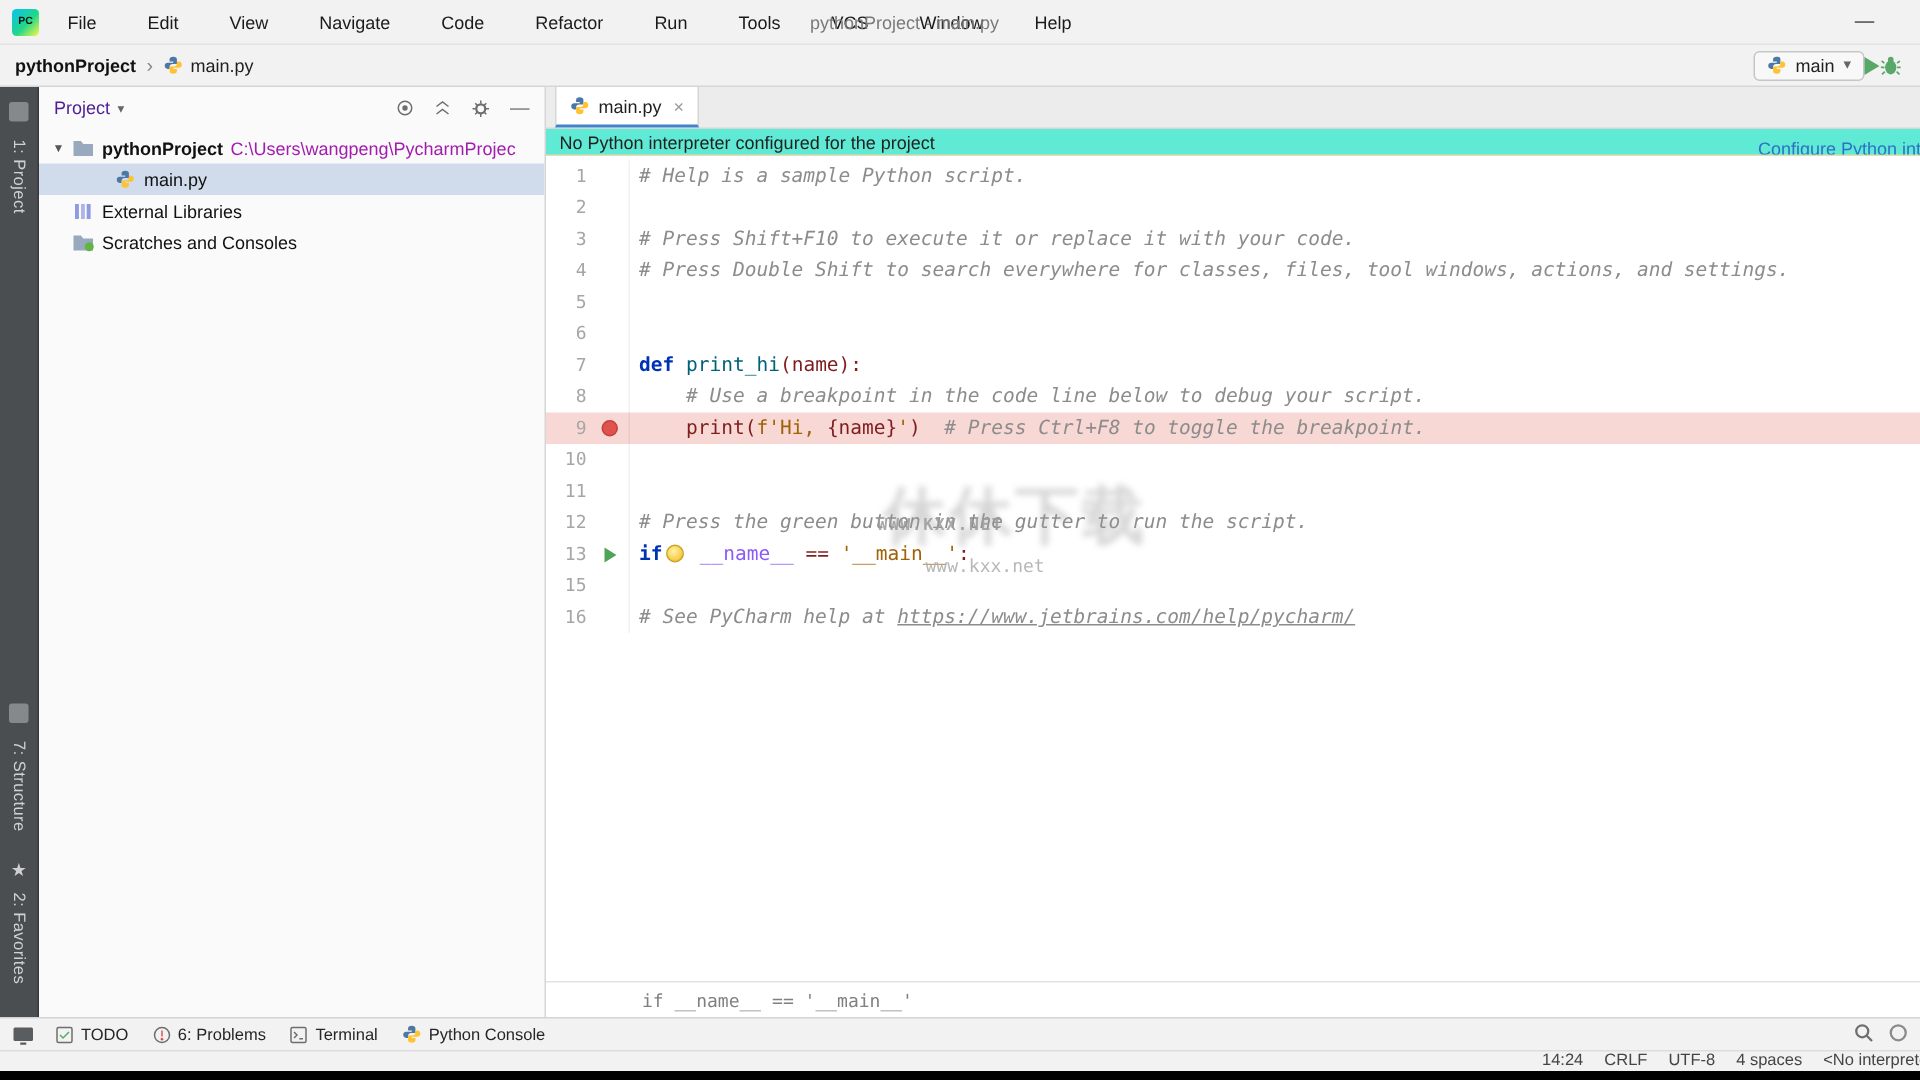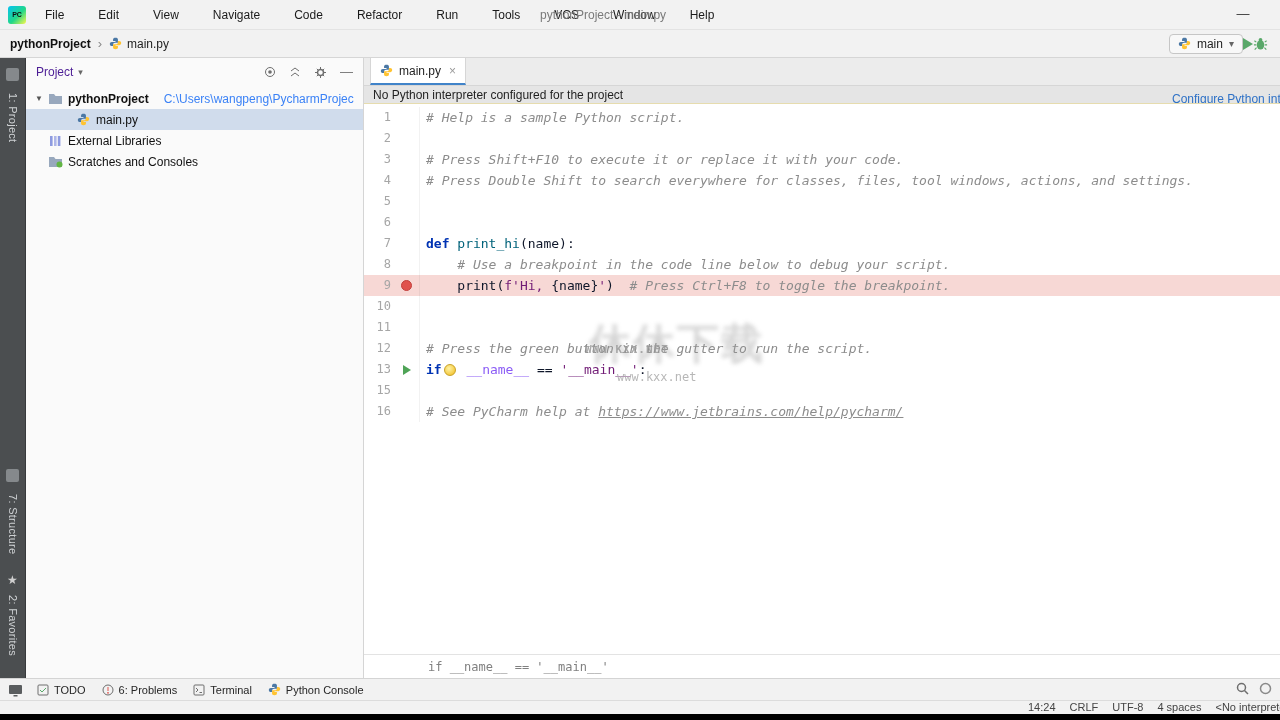--- a/index.html
+++ b/index.html
@@ -47,45 +47,45 @@
   .ph-icons { margin-left:auto; display:flex; align-items:center; gap:13px; }
   .ph-icons > span { display:inline-flex; }
   .ph-minus { color:#6e6e6e; font-size:13px; line-height:10px; }
   .tree { padding-top:2px; }
   .tree-row { height:21px; display:flex; align-items:center; white-space:nowrap; overflow:hidden; }
   .tree-row.selected { background:#d0dcec; }
   .tree-chevron { width:14px; font-size:8px; color:#555; text-align:center; flex:0 0 auto; }
   .tree-icon { width:18px; display:inline-flex; justify-content:center; flex:0 0 auto; }
   .tree-label { margin-left:4px; color:#111; }
   .tree-label.bold { font-weight:bold; }
-  .tree-path { margin-left:15px; color:#3b82f6; }
+  .tree-path { margin-left:5px; color:#a21caf; }
 
   
   .editor { flex:1 1 auto; display:flex; flex-direction:column; min-width:0; background:#fff; }
   .tabbar { height:28px; background:#ececec; border-bottom:1px solid #d6d6d6; display:flex; align-items:stretch; padding-left:6px; flex:0 0 auto; }
   .tab { display:flex; align-items:center; gap:6px; padding:0 9px; background:#fff; border-left:1px solid #d6d6d6; border-right:1px solid #d6d6d6; border-bottom:2px solid #4083c9; }
   .tab-close { color:#9b9b9b; font-size:12px; margin-left:2px; }
 
-  .banner { height:18px; background:#e5e5e5; border-bottom:1px solid #e6dcae; display:flex; align-items:center; padding-left:9px; position:relative; overflow:hidden; flex:0 0 auto; }
+  .banner { height:18px; background:#5eead4; border-bottom:1px solid #e6dcae; display:flex; align-items:center; padding-left:9px; position:relative; overflow:hidden; flex:0 0 auto; }
   .banner-msg { color:#1f1f1f; }
   .banner-link { position:absolute; left:808px; top:0; line-height:26px; color:#2e71c6; white-space:nowrap; cursor:pointer; }
 
   .code-area { flex:1 1 auto; position:relative; overflow:hidden; font-family:"DejaVu Sans Mono","Liberation Mono",monospace; font-size:13px; padding-top:3px; }
   .code-line { display:flex; height:21px; line-height:21px; }
   .code-line.bg-bp { background:#f7d8d5; }
   .code-line.bg-cur { background:#fcf4da; }
   .ln { width:30px; flex:0 0 auto; text-align:right; color:#a6a6a6; font-size:12px; padding-right:3px; }
   .gut { width:26px; flex:0 0 auto; display:flex; align-items:center; justify-content:center; border-right:1px solid rgba(0,0,0,.05); }
   .bp-dot { width:11px; height:11px; border-radius:50%; background:#e0524d; border:1px solid #c2403c; }
   .run-arrow { width:0; height:0; border-top:5px solid transparent; border-bottom:5px solid transparent; border-left:8px solid #4fa457; }
   .ct { padding-left:6px; white-space:pre; color:#080808; }
-  .tok-pl { color:#0f172a; }
+  .tok-pl { color:#7f1d1d; }
   .tok-com { color:#8c8c8c; font-style:italic; }
   .tok-kw { color:#0033b3; font-weight:600; }
-  .tok-str { color:#701a75; }
+  .tok-str { color:#a16207; }
   .tok-dund { color:#8b5cf6; }
   .tok-fn { color:#00627a; }
   .tok-link { color:#8c8c8c; font-style:italic; text-decoration:underline; }
   .tok-cursor { display:inline-block; width:6px; height:15px; background:#000; vertical-align:-3px; margin-left:1px; }
   .tok-bulb { display:inline-block; width:12px; height:12px; border-radius:50%; background:radial-gradient(circle at 40% 35%, #fff3a6, #f4c83c 75%); border:1px solid #c9a227; vertical-align:-2px; margin:0 3px 0 2px; }
 
   .wm-big { position:absolute; left:225px; top:212px; font-size:42px; font-weight:bold; color:#9a9a9a; opacity:.4; filter:blur(2px); letter-spacing:2px; pointer-events:none; }
   .wm-caps { position:absolute; left:221px; top:239px; font-size:11px; font-weight:bold; letter-spacing:1px; color:#9b9b9b; opacity:.85; pointer-events:none; }
   .wm-small { position:absolute; left:253px; top:266px; font-size:12px; color:#b0b0b0; opacity:.9; pointer-events:none; }
 

